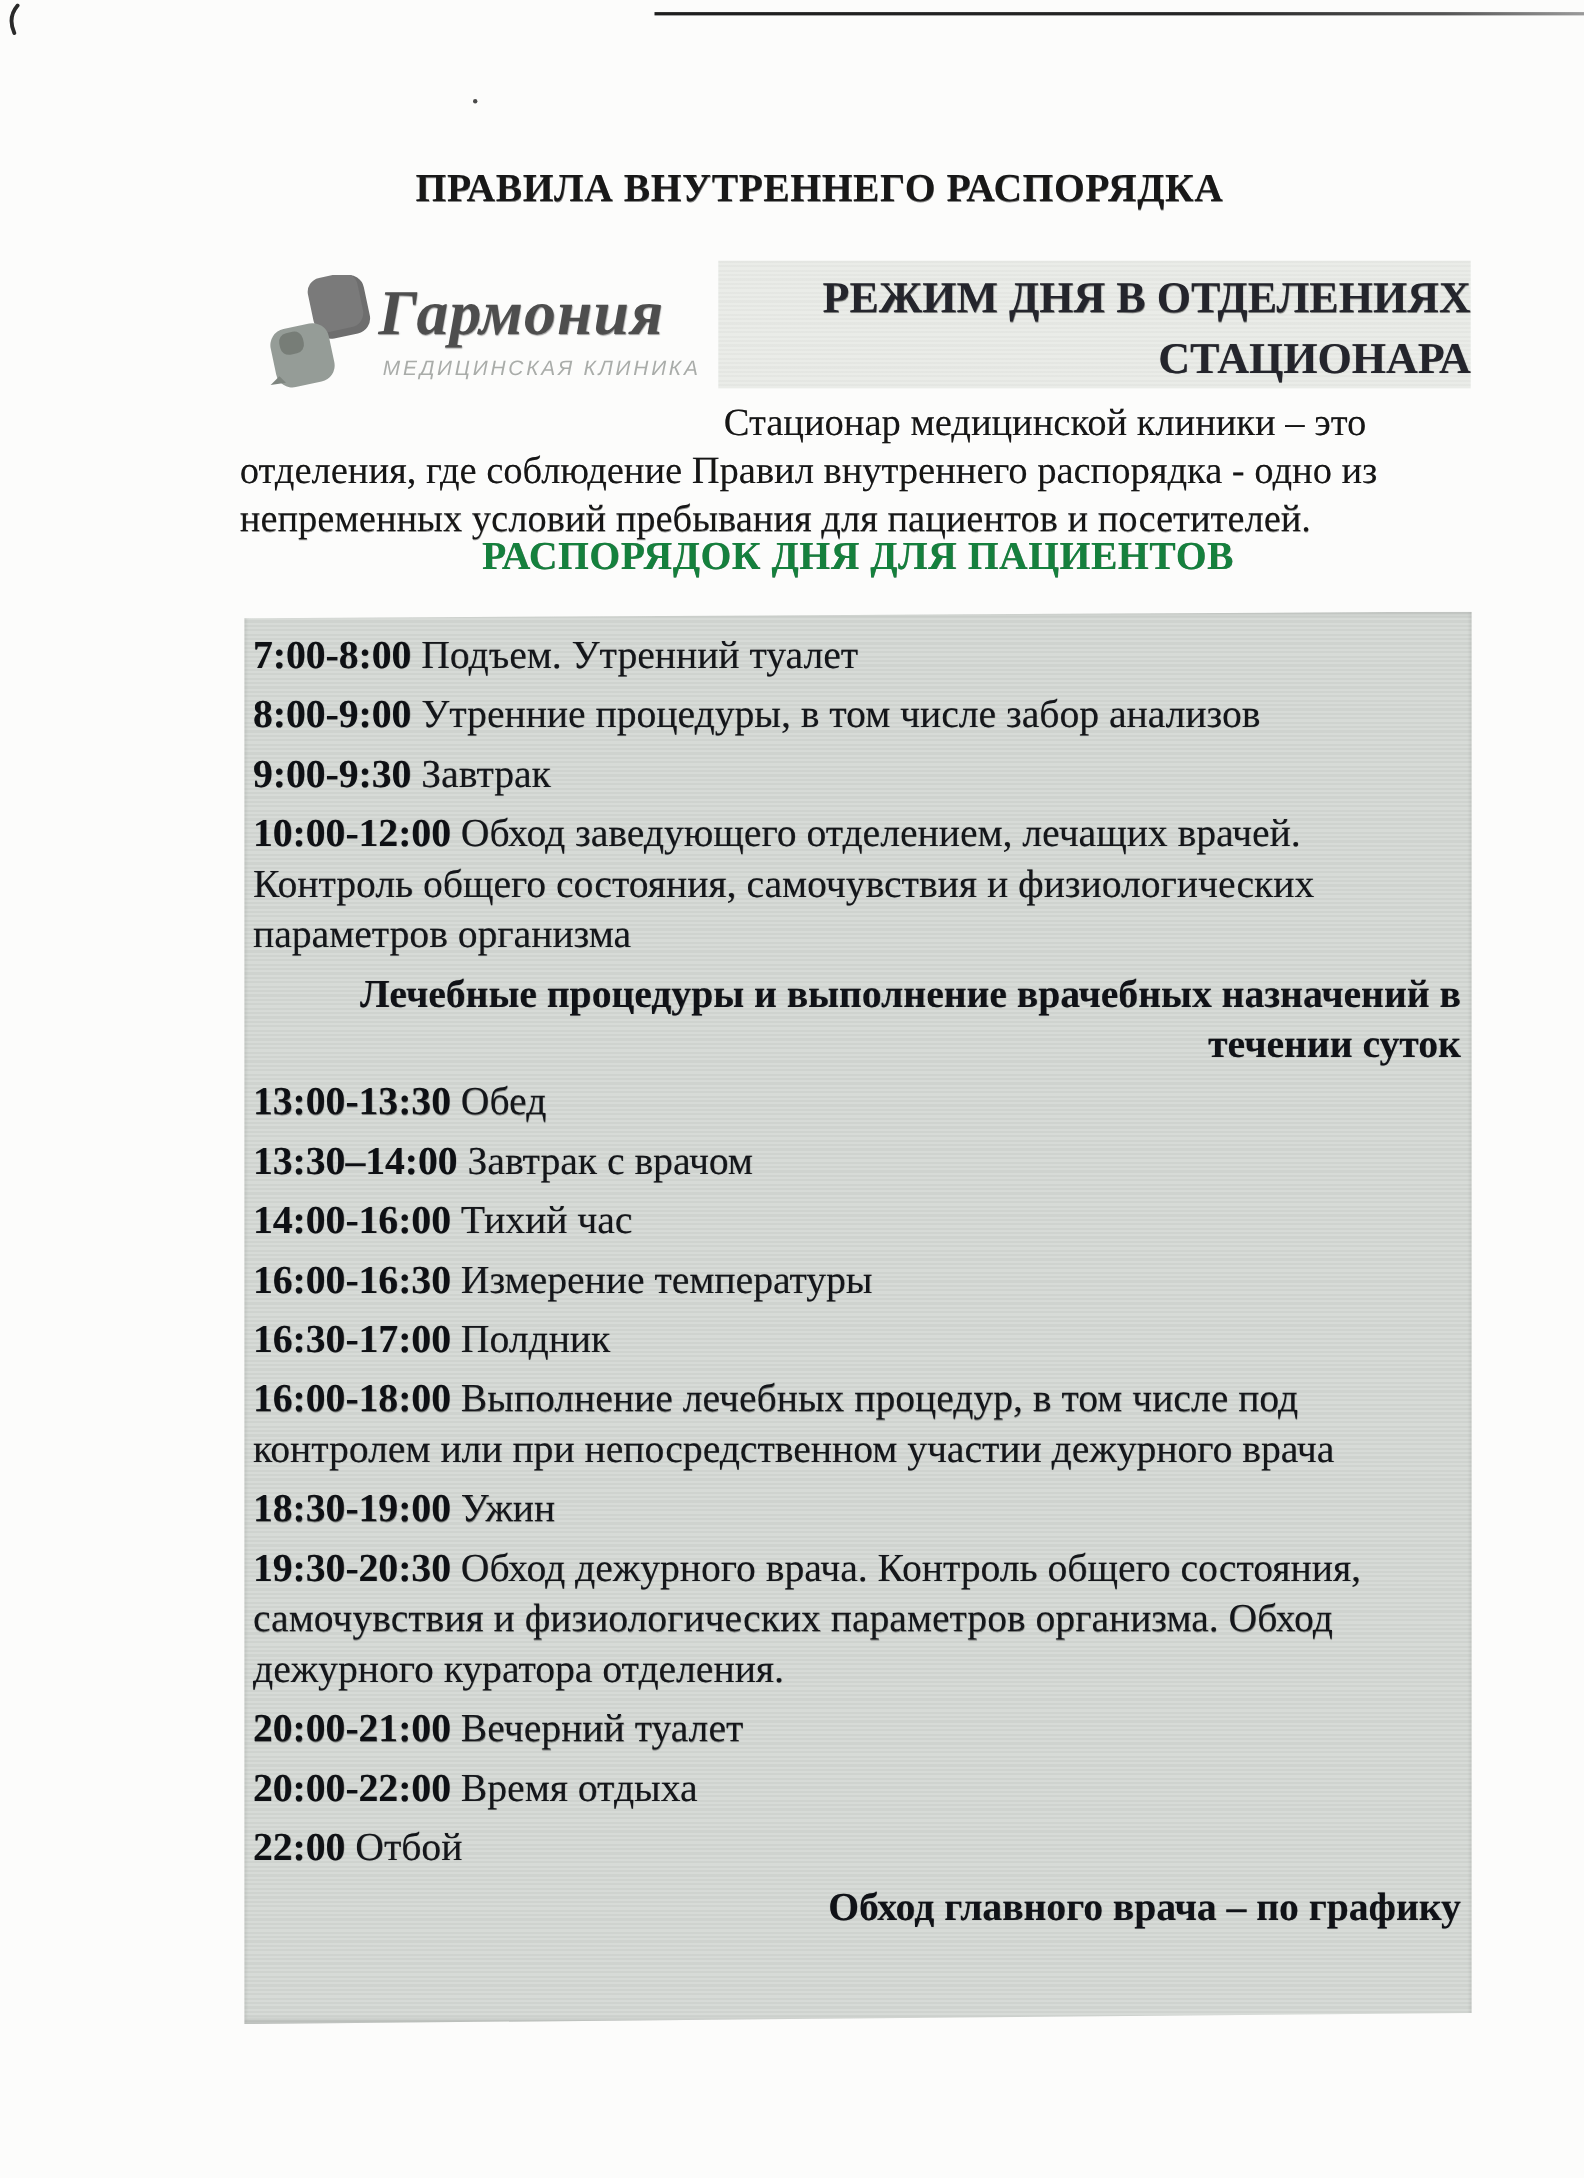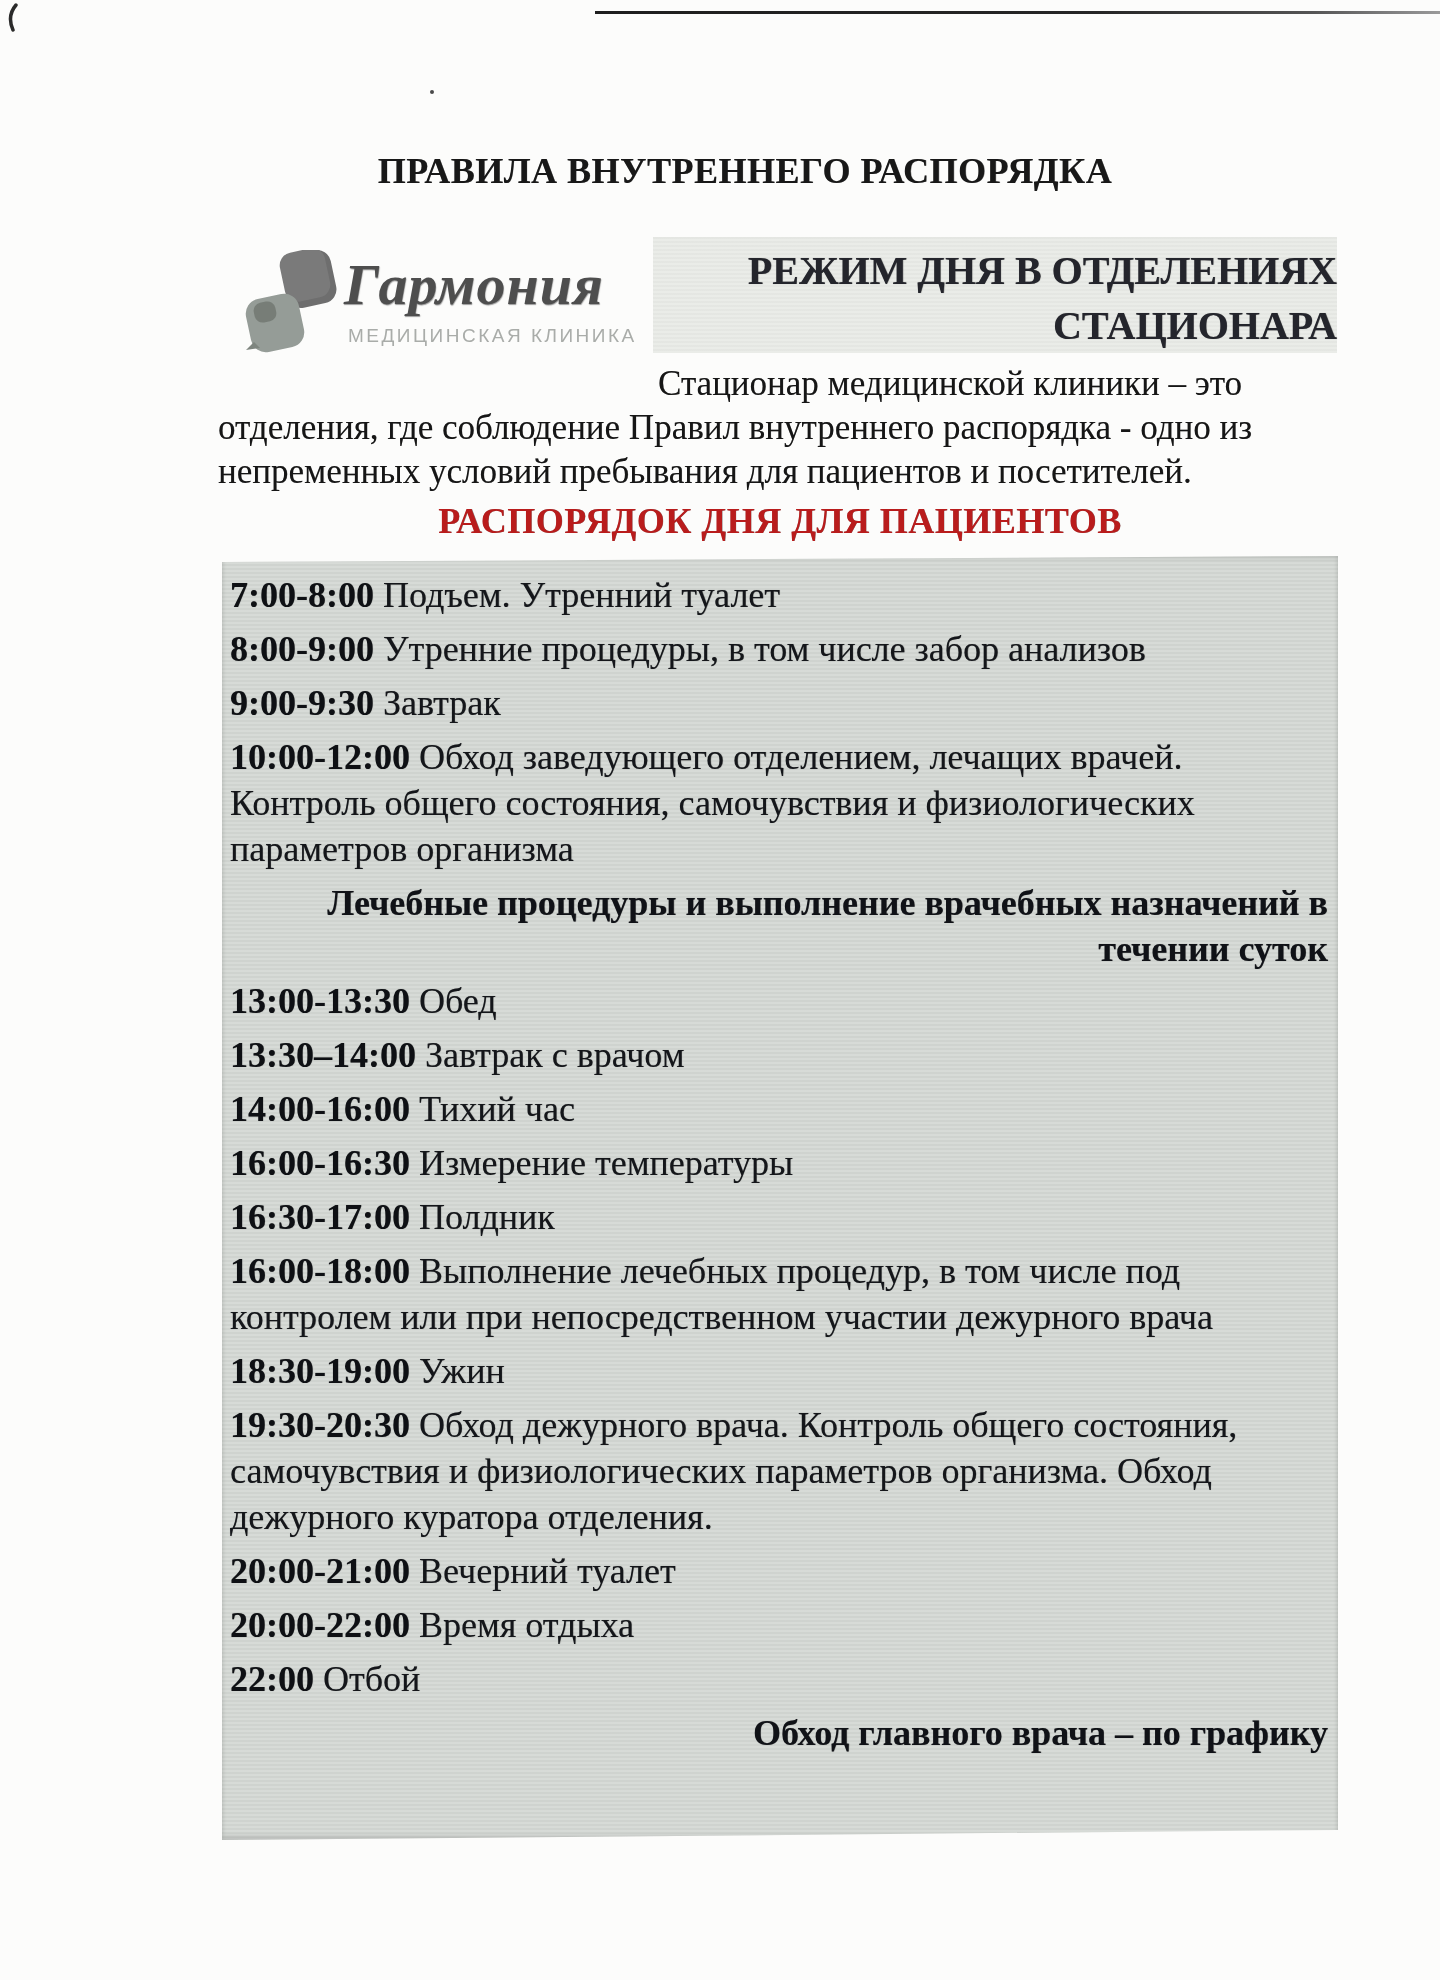--- a/index.html
+++ b/index.html
@@ -34,42 +34,42 @@
   .logo-icon { position: absolute; left: 0; top: 5px; }
   .logo-name {
     position: absolute; left: 104px; top: 6px;
     font-style: italic; font-weight: bold; font-size: 58px; letter-spacing: 1px;
     color: #4e4e4e; text-shadow: 0.5px 0.5px 1px rgba(60,60,60,0.5);
     white-space: nowrap;
   }
   .logo-sub {
     position: absolute; left: 108px; top: 80px;
     font-family: "Liberation Sans", sans-serif;
-    font-size: 19px; letter-spacing: 2.5px; color: #a9aca9; white-space: nowrap;
+    font-size: 19px; letter-spacing: 2.5px; color: #a9aca9; white-space: nowrap; font-style: italic;
   }
 
   
   .header-box {
     position: absolute; left: 653px; top: 237px; width: 684px; height: 116px;
     background: #e9ebe7;
     background-image: repeating-linear-gradient(0deg, rgba(255,255,255,0.05) 0 2px, rgba(0,0,0,0.02) 2px 4px);
     text-align: right; font-weight: bold; font-size: 40px; line-height: 55px;
     color: #24252c; padding-top: 6px; box-sizing: border-box;
     text-shadow: 0.3px 0.3px 0.7px rgba(0,0,0,0.5);
   }
 
   .intro-line { position: absolute; font-size: 35px; color: #161616; white-space: nowrap;
     text-shadow: 0.2px 0.2px 0.5px rgba(0,0,0,0.4); }
   .intro-1 { left: 658px; top: 364px; }
   .intro-2 { left: 218px; top: 408px; }
   .intro-3 { left: 218px; top: 452px; }
 
   .sched-heading {
-    position: absolute; left: 222px; top: 500px; width: 1116px;
-    text-align: center; font-weight: bold; font-size: 36px; color: #b91c1c;
+    position: absolute; left: 222px; top: 484px; width: 1116px;
+    text-align: center; font-weight: bold; font-size: 36px; color: #15803d;
     letter-spacing: 0.5px; text-shadow: 0.3px 0.3px 0.6px rgba(0,0,0,0.45);
   }
 
   
   .sched-box {
     position: absolute; left: 222px; top: 556px; width: 1116px; height: 1284px;
     background-color: #d4d8d4;
     background-image: repeating-linear-gradient(0deg, rgba(255,255,255,0.07) 0 2px, rgba(0,0,0,0.025) 2px 4px);
     clip-path: polygon(0 6px, 100% 0, 100% calc(100% - 10px), 0 100%);
     box-shadow: inset 0 3px 4px rgba(0,0,0,0.08), inset 0 -4px 5px rgba(0,0,0,0.12);

